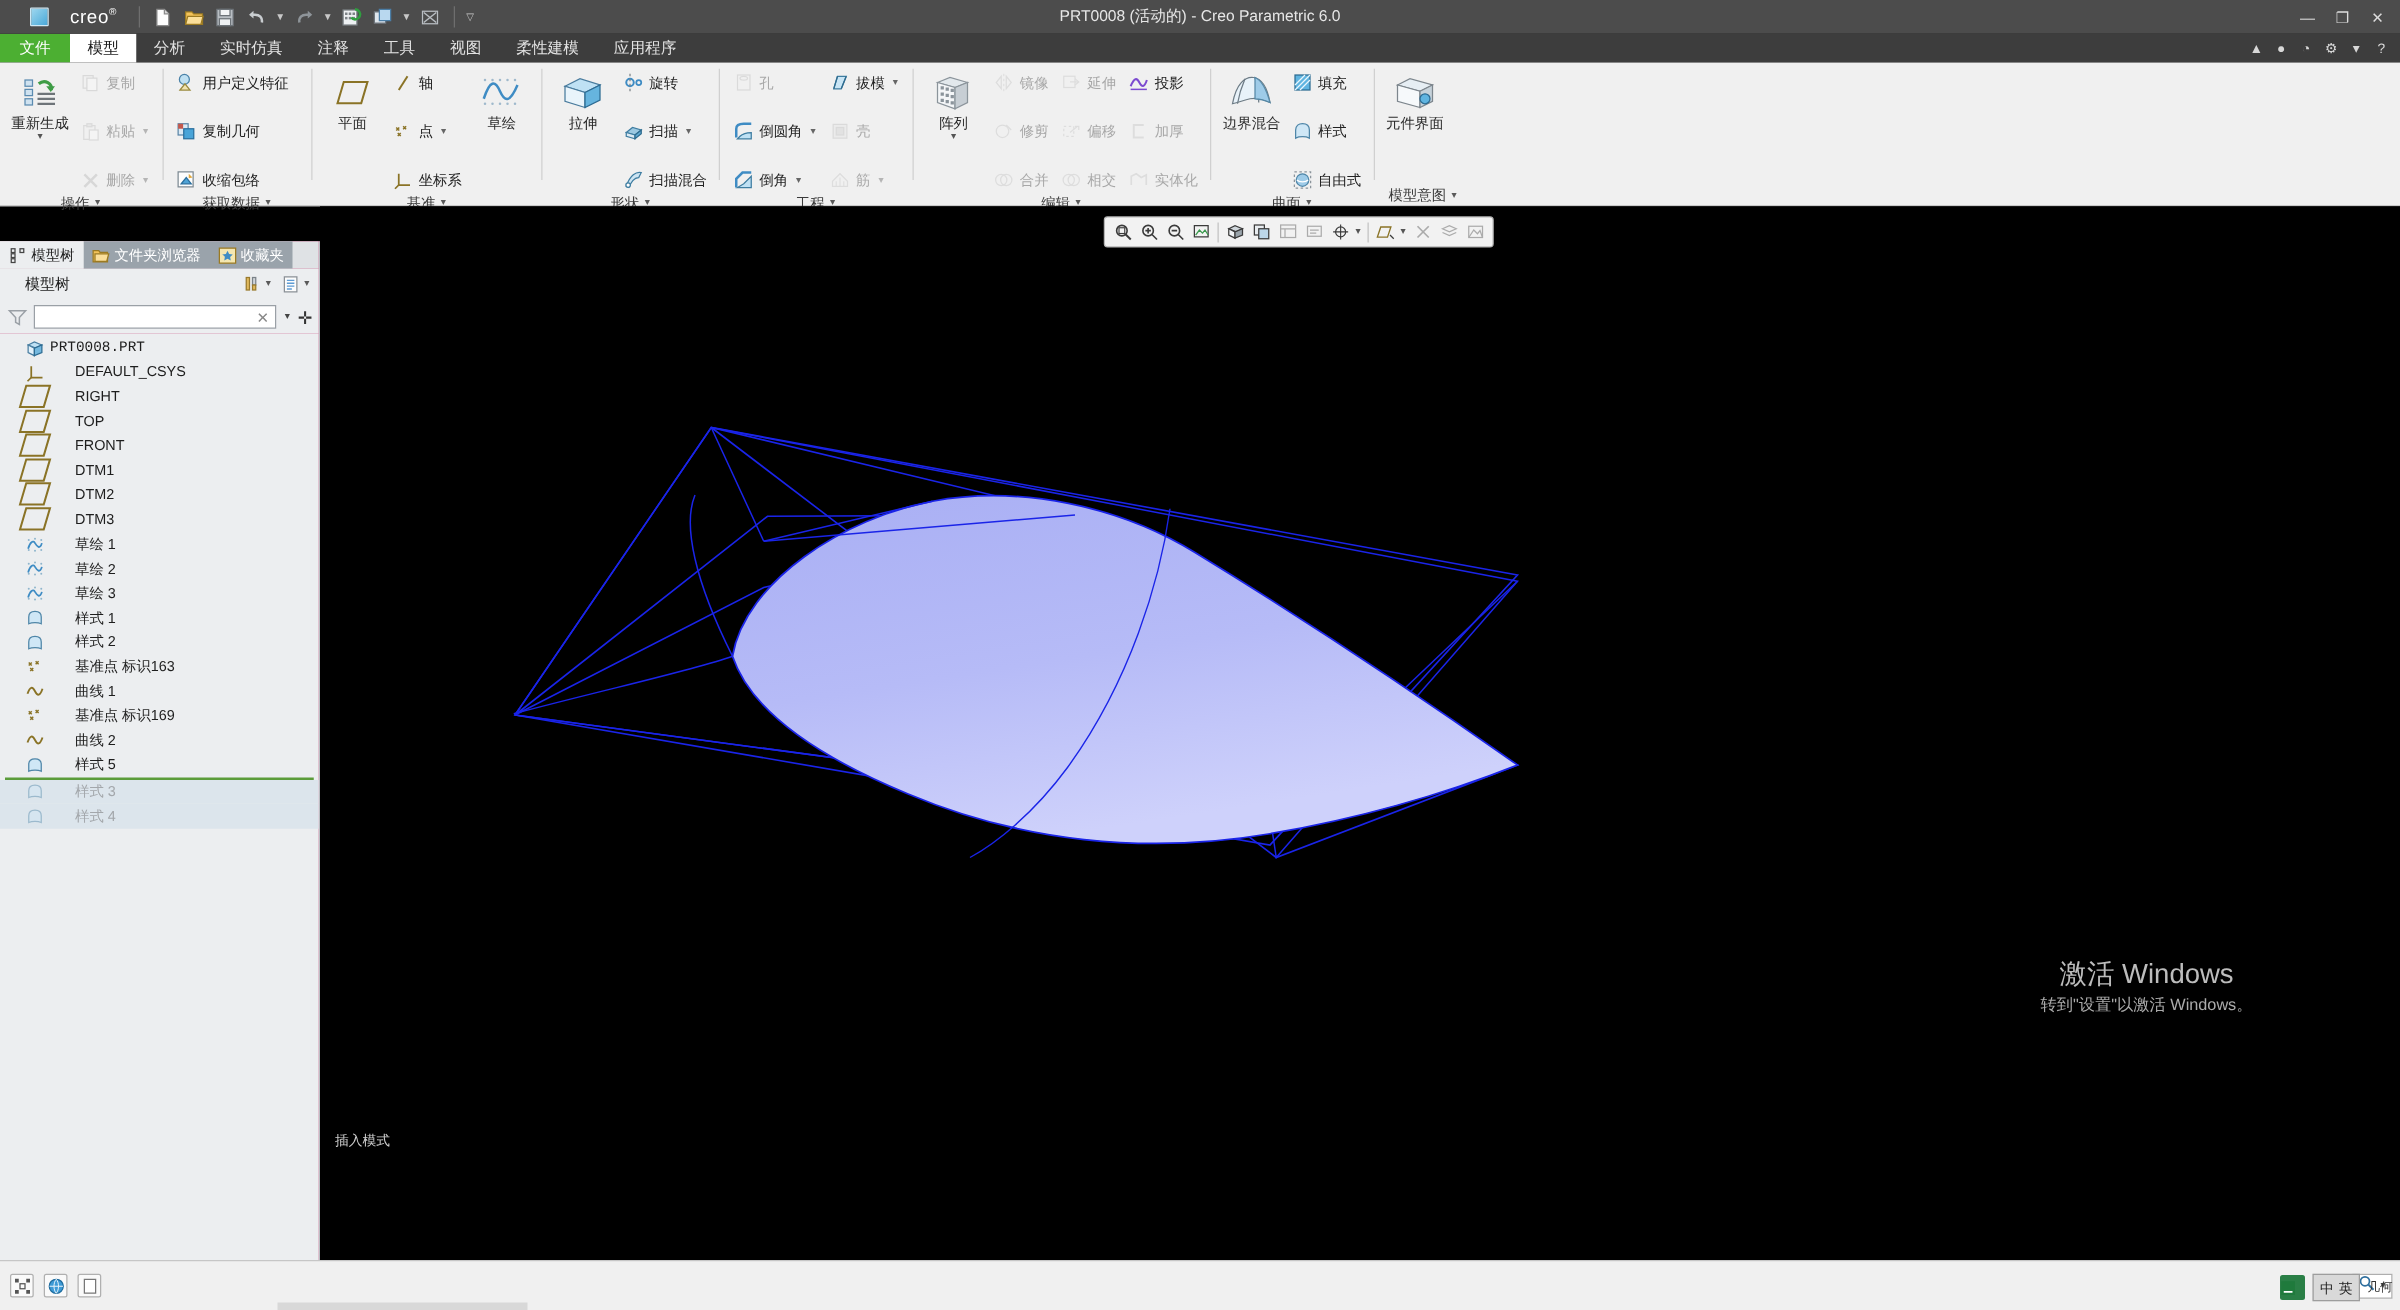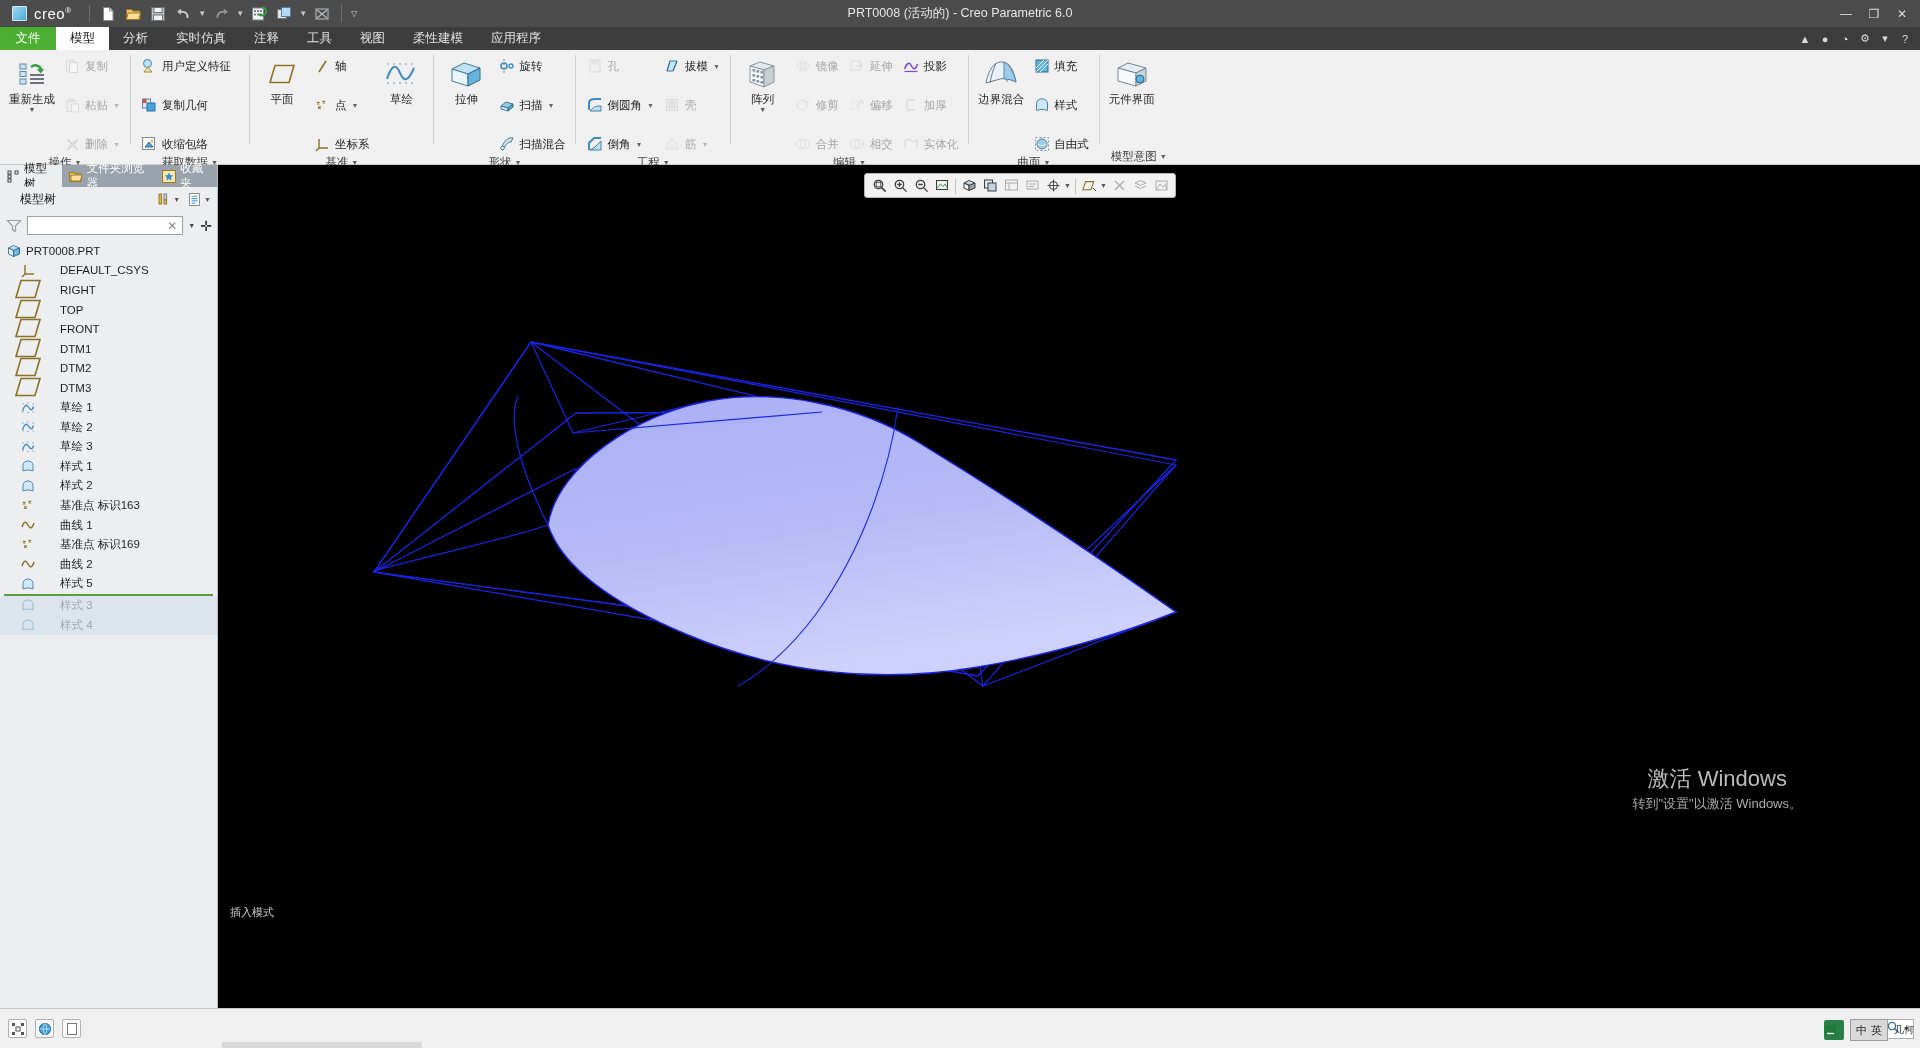--- a/index.html
+++ b/index.html
@@ -9,21 +9,21 @@
     font-family: "Liberation Sans", "DejaVu Sans", sans-serif;
     background: #000;
   }
   body { position: relative; }
 
   
   .titlebar {
     height: 27px; background: #4c4c4c; display: flex; align-items: center;
     position: relative; color: #e8e8e8;
   }
-  .creo-logo { display: flex; align-items: center; padding-left: 12px; gap: 7px; }
+  .creo-logo { display: flex; align-items: center; padding-left: 24px; gap: 17px; }
   .creo-cube {
     width: 15px; height: 15px; background: linear-gradient(135deg,#9ed8ef,#4aa8d8);
     border: 1px solid #cfe9f5; border-radius: 1px;
   }
   .creo-text { font-size: 15px; color: #ffffff; letter-spacing: .5px; }
   .creo-text sup { font-size: 8px; vertical-align: super; }
   .qat { display: flex; align-items: center; gap: 2px; margin-left: 12px; }
   .qat-sep { width: 1px; height: 17px; background: #6e6e6e; margin: 0 5px; }
   .qat-btn {
     width: 23px; height: 21px; display: flex; align-items: center; justify-content: center;
@@ -86,22 +86,22 @@
   .smallbtn.dim .dd { color: #b5b5b5; }
 
   
   .tabbar-right { display: flex; align-items: center; gap: 6px; padding-right: 8px; }
   .tabbar-right .ti { width: 14px; height: 14px; display:flex; align-items:center; justify-content:center; color:#d8d8d8; font-size: 11px;}
 
   
   .main { position: absolute; top: 165px; left: 0; right: 0; bottom: 40px; display: flex; }
 
   
-  .leftpanel { width: 218px; background: #be185d; display: flex; flex-direction: column;
-    border-right: 1px solid #b9bdc2; }
+  .leftpanel { width: 256px; background: #be185d; display: flex; flex-direction: column;
+    border-right: 1px solid #b9bdc2; margin-top: 28px; }
   .navtabs { height: 22px; display: flex; background: #dfe2e5; font-size: 11.5px; }
   .navtab { display: flex; align-items: center; gap: 4px; padding: 0 7px; color: #1b1b1b; }
   .navtab.active { background: #eceef0; }
   .navtab.inactive { background: #9aa3ab; color: #ffffff; }
   .navtab .ico { width: 14px; height: 14px; display:flex; align-items:center; justify-content:center; }
 
   .tree-header {
     height: 25px; display: flex; align-items: center; padding: 0 6px; font-size: 12px;
     color: #1b1b1b; background: #eceef0; gap: 6px;
   }
@@ -119,21 +119,21 @@
   .filter-input input { border: 0; outline: 0; width: 100%; font-size: 11px;
     font-family: "Liberation Sans", sans-serif; color: #333; }
   .filter-x { color: #888; font-size: 12px; padding: 0 2px; }
   .filter-caret { font-size: 7px; color: #444; }
   .filter-plus { font-size: 14px; color: #333; line-height: 12px; }
 
   .tree { flex: 1; overflow: hidden; background: #eceef0; padding-top: 2px; position: relative; }
   .tnode { height: 19.6px; display: flex; align-items: center; font-size: 11.5px; color: #1e1e1e; }
   .tnode .ico { width: 16px; height: 16px; display: flex; align-items: center; justify-content: center;
     margin-right: 4px; flex: 0 0 16px; }
-  .tnode.lvl0 { padding-left: 6px; }
+  .tnode.lvl0 { padding-left: 20px; font-family: Liberation Mono, monospace; }
   .tnode.lvl1 { padding-left: 20px; gap: 20px; }
   .tnode.dim { color: #a3a7ab; }
   .tnode.sel { background: #dce5ec; }
   .tree-insertbar { height: 2px; background: #5b9c3a; margin: 0 4px; }
 
   
   .graphics { flex: 1; background: #000; position: relative; overflow: hidden; }
   .gtoolbar {
     position: absolute; top: 8px; left: 50%; transform: translateX(-205px);
     height: 25px; background: #f2f2f2; border: 1px solid #b5b5b5; border-radius: 3px;

